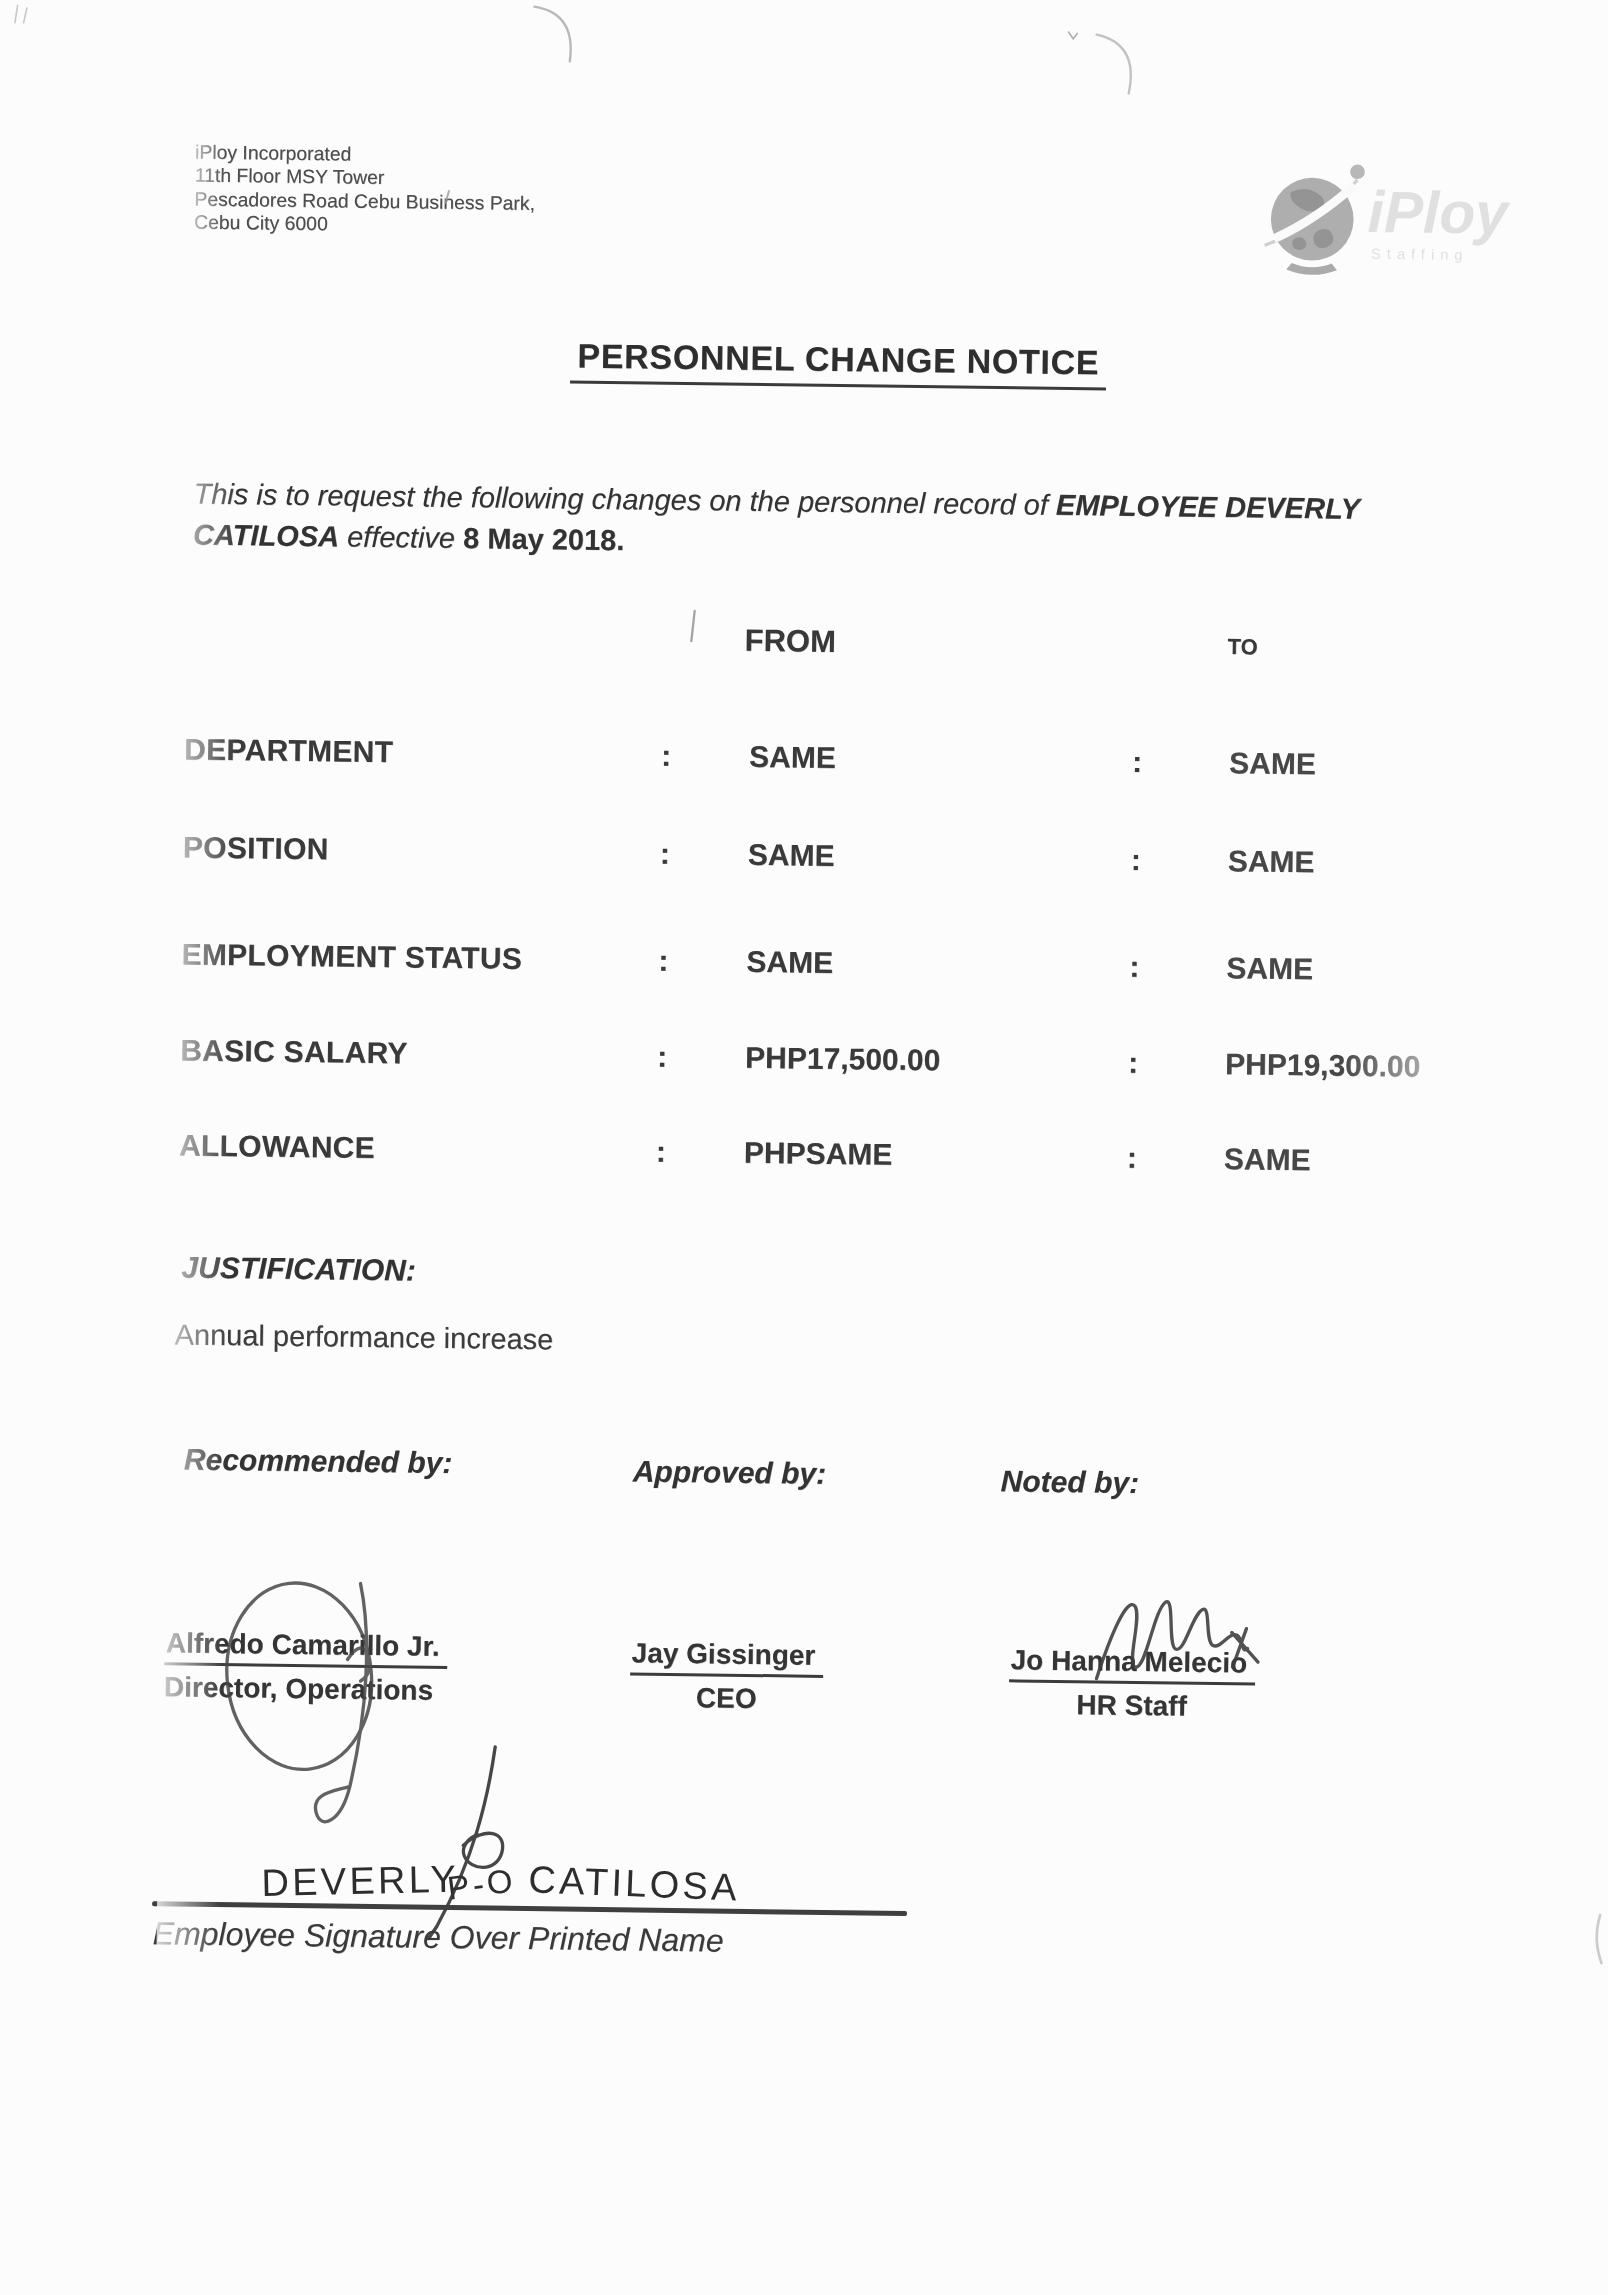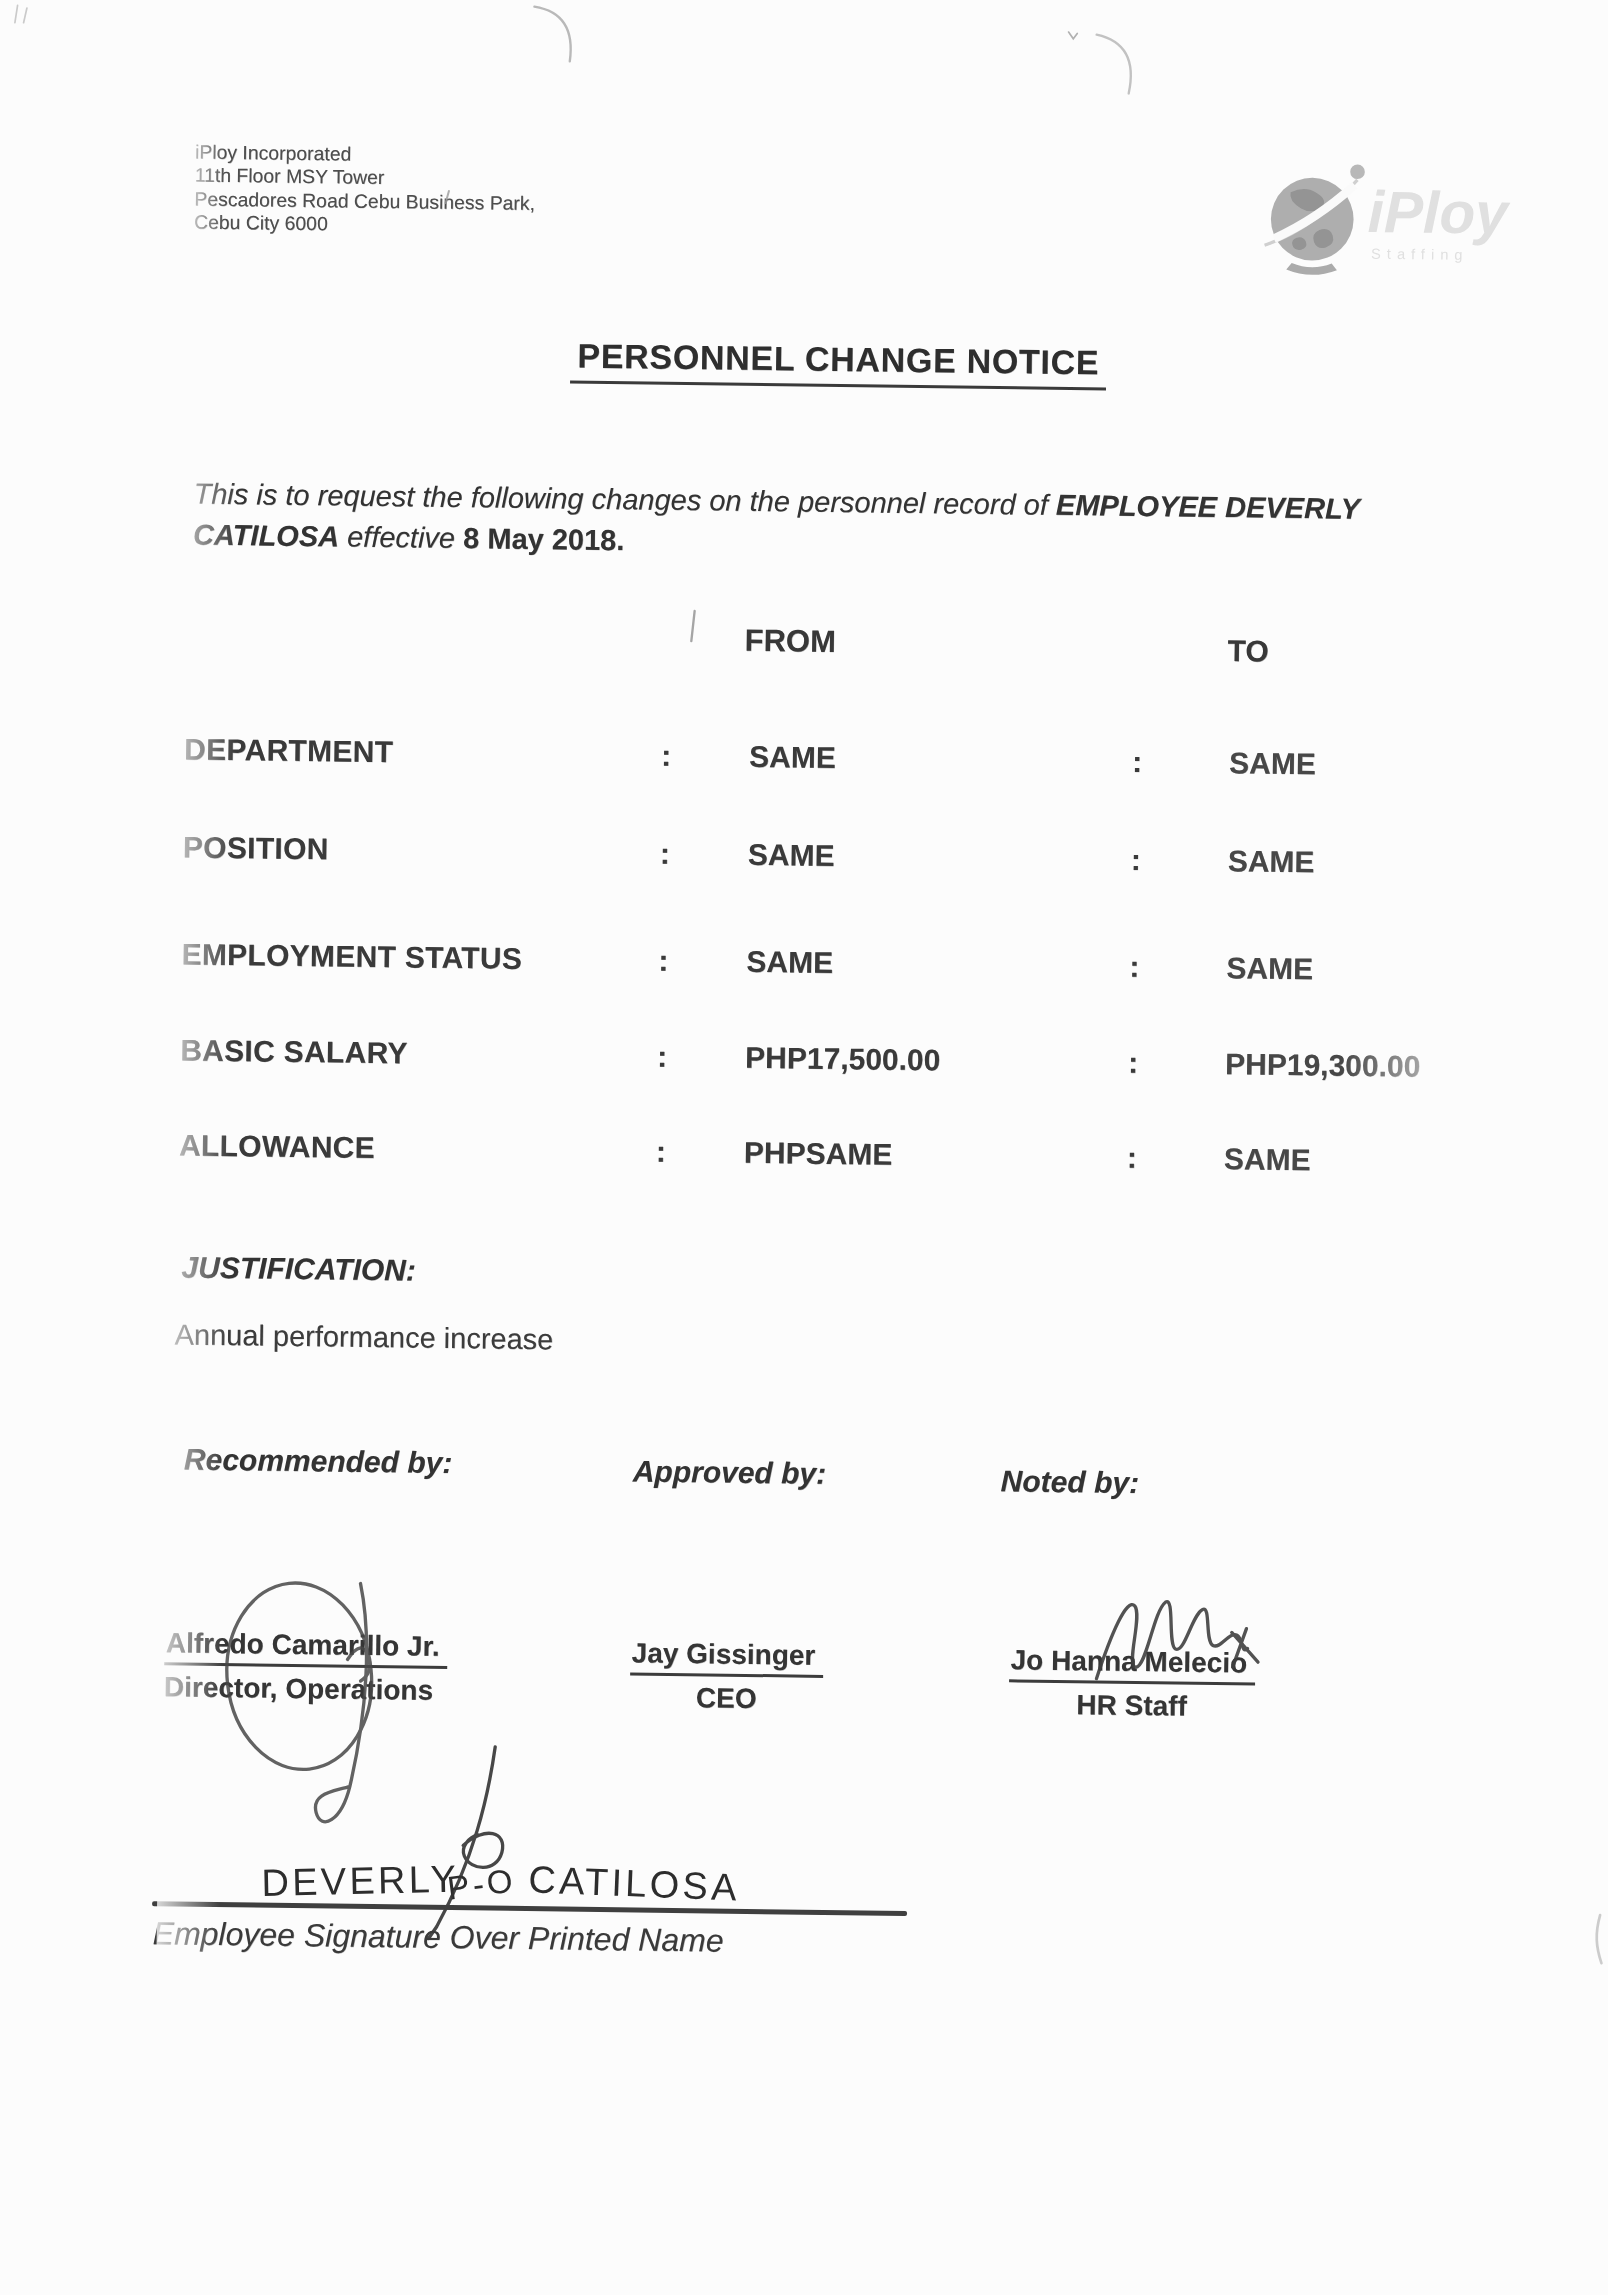--- a/index.html
+++ b/index.html
@@ -24,21 +24,21 @@
     display:inline-block;font-size:34px;font-weight:bold;letter-spacing:0.7px;color:#2e2e2e;
     border-bottom:3.3px solid #3a3a3a;padding:0 6.7px 4.7px 6.7px;
   }
 
   
   .intro{left:200px;top:471px;width:1212px;font-size:29px;line-height:41px;font-style:italic;color:#333;}
   .intro .date{font-style:normal;}
 
   
   .hdr-from{left:753px;top:613px;font-size:31px;font-weight:bold;}
-  .hdr-to{left:1236px;top:618px;font-size:30px;font-weight:bold;}
+  .hdr-to{left:1236px;top:618px;font-size:22px;font-weight:bold;}
   .row{left:0;top:0;width:100%;height:47px;font-size:30px;font-weight:bold;color:#3a3a3a;}
   .row .lbl{left:194px;letter-spacing:0.3px;}
   .row .c1{left:671px;}
   .row .vfrom{left:759px;}
   .row .c2{left:1142px;}
   .row .vto{left:1239px;color:#474747;}
 
   
   .just-h{left:198px;top:1248px;font-size:30px;font-weight:bold;font-style:italic;color:#333;}
   .just-t{left:192px;top:1316px;font-size:29px;color:#3c3c3c;}

